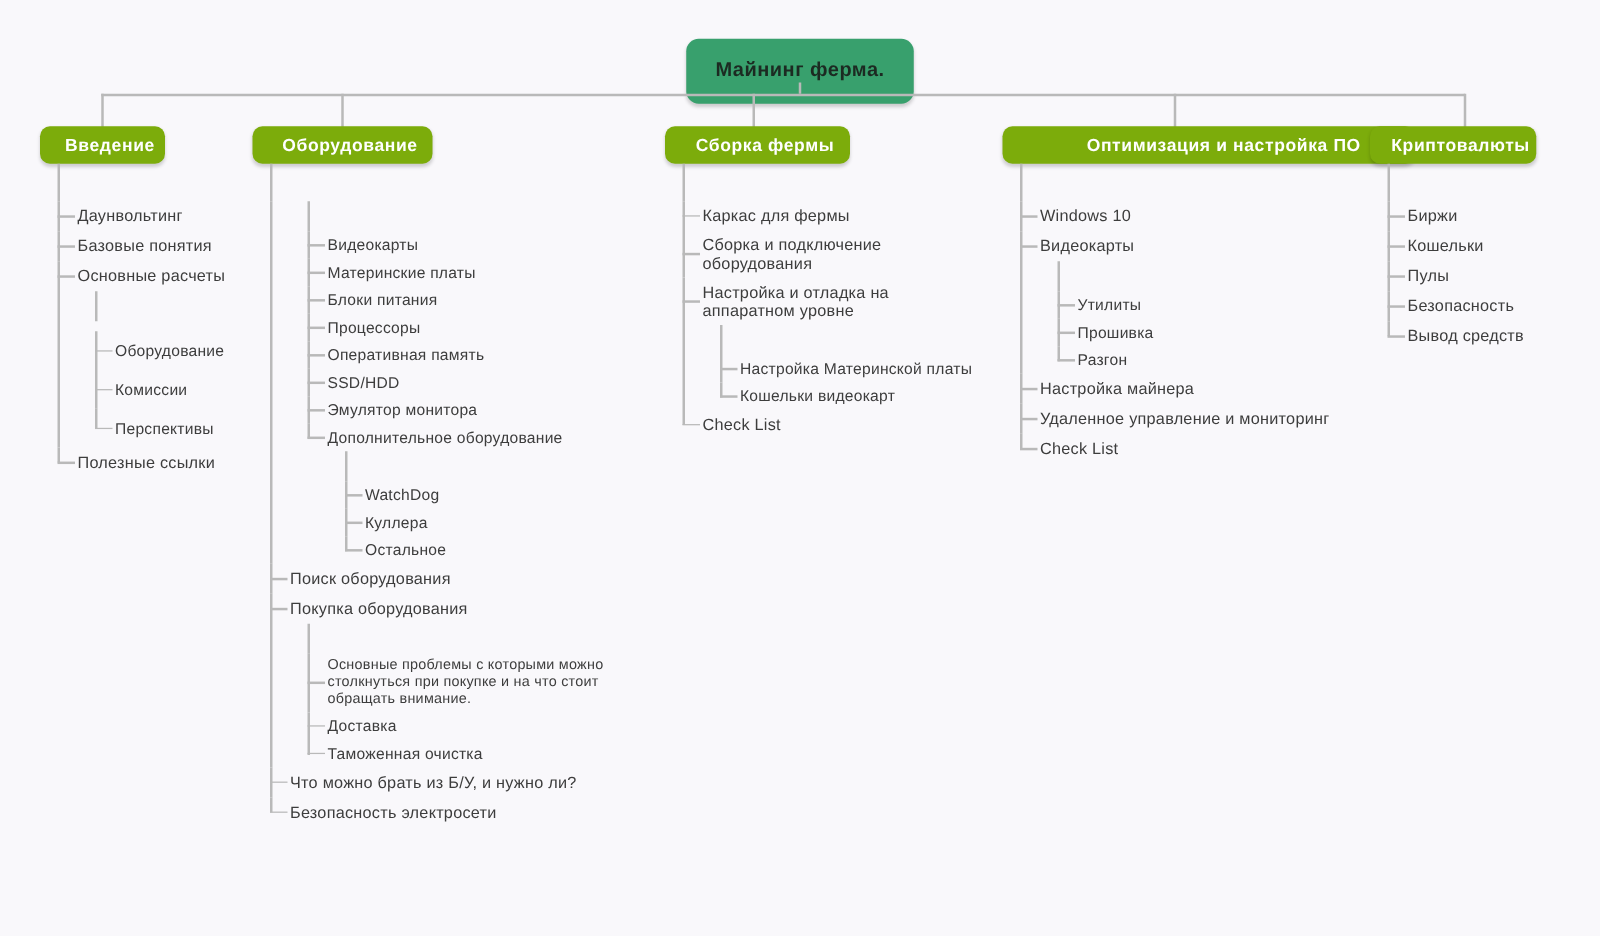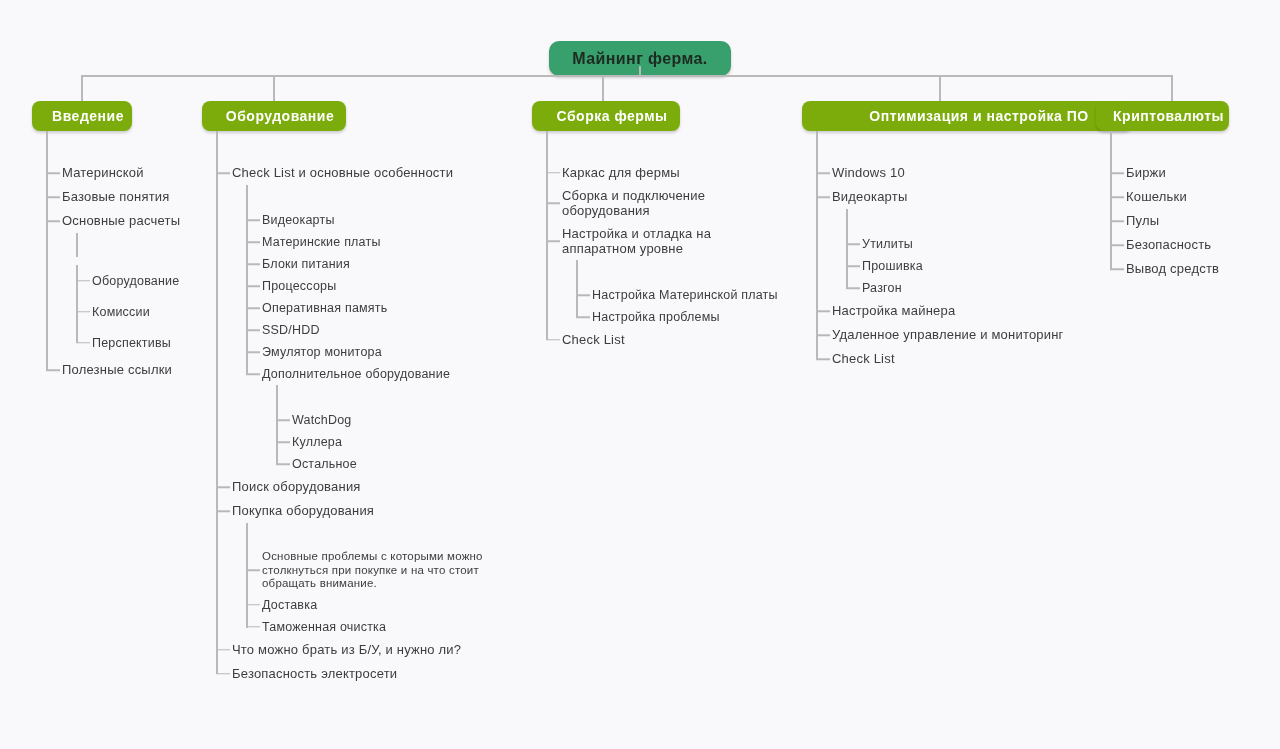--- a/index.html
+++ b/index.html
@@ -14,21 +14,21 @@
   body{
     background:var(--bg);
     font-family:"Liberation Sans","DejaVu Sans",sans-serif;
     position:relative;
     overflow:hidden;
   }
   .canvas{position:absolute;inset:0;}
 
   
   .root-node{
-    position:absolute;left:549px;top:41px;width:182px;height:35px;
+    position:absolute;left:549px;top:31px;width:182px;height:52px;
     background:var(--root-fill);
     border-radius:10px;
     display:flex;align-items:center;justify-content:center;
     box-shadow:0 2px 3px rgba(0,0,0,.18);
   }
   .root-node span{
     color:#1c2a22;font-size:16px;font-weight:600;letter-spacing:.4px;
   }
 
   
@@ -93,21 +93,21 @@
   <div class="connector drop d3"></div>
   <div class="connector drop d4"></div>
   <div class="connector drop d5"></div>
   <div id="columns">
       <div class="column col1">
         <div class="branch-box">
           <span>Введение</span>
         </div>
         <ul>
           <li>
-            <span class="label">Материнской</span>
+            <span class="label">Даунвольтинг</span>
           </li>
           <li>
             <span class="label">Базовые понятия</span>
           </li>
           <li>
             <span class="label">Основные расчеты</span>
             <ul>
               <li>
                 <span class="label">Оборудование</span>
               </li>
@@ -123,21 +123,20 @@
             <span class="label">Полезные ссылки</span>
           </li>
         </ul>
       </div>
       <div class="column col2">
         <div class="branch-box">
           <span>Оборудование</span>
         </div>
         <ul>
           <li>
-            <span class="label">Check List и основные особенности</span>
             <ul>
               <li>
                 <span class="label">Видеокарты</span>
               </li>
               <li>
                 <span class="label">Материнские платы</span>
               </li>
               <li>
                 <span class="label">Блоки питания</span>
               </li>
@@ -205,21 +204,21 @@
           <li>
             <span class="label">Сборка и подключение оборудования</span>
           </li>
           <li>
             <span class="label">Настройка и отладка на аппаратном уровне</span>
             <ul>
               <li>
                 <span class="label">Настройка Материнской платы</span>
               </li>
               <li>
-                <span class="label">Настройка проблемы</span>
+                <span class="label">Кошельки видеокарт</span>
               </li>
             </ul>
           </li>
           <li>
             <span class="label">Check List</span>
           </li>
         </ul>
       </div>
       <div class="column col4">
         <div class="branch-box">

